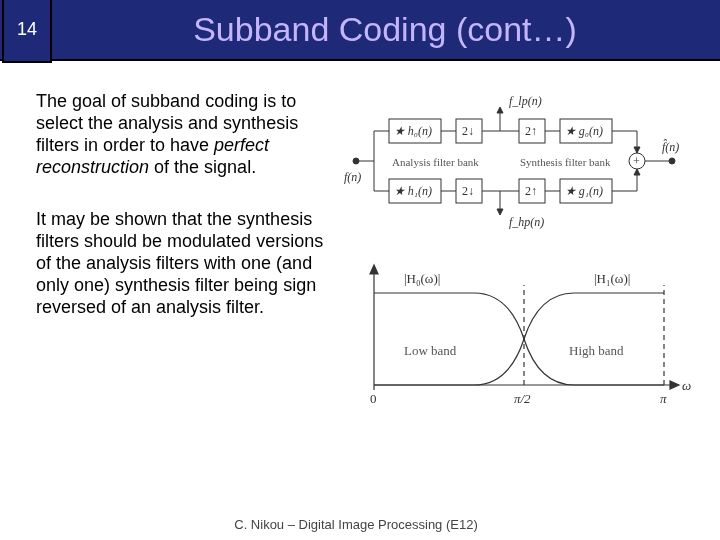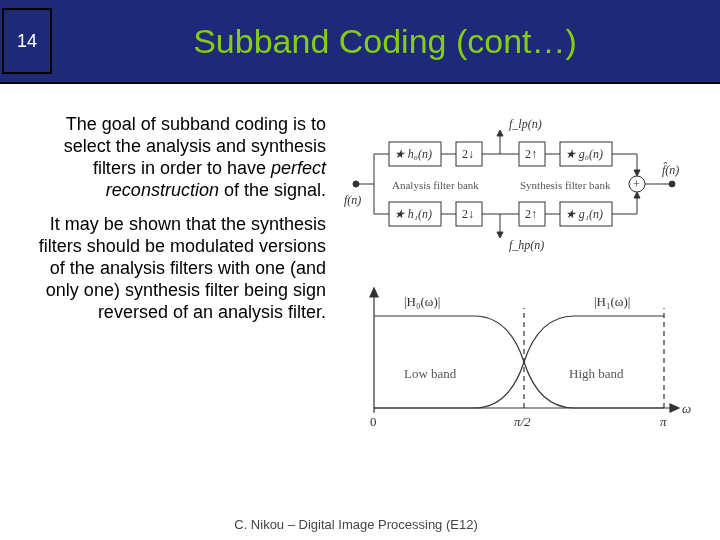--- a/index.html
+++ b/index.html
@@ -5,51 +5,51 @@
   * { box-sizing: border-box; margin: 0; padding: 0; }
   body {
     width: 720px; height: 540px;
     font-family: Arial, Helvetica, sans-serif;
     background: #fff;
     position: relative;
     overflow: hidden;
   }
   .header {
     background: #1e2a78;
-    height: 84px;
+    height: 61px;
     display: flex;
     align-items: center;
     border-bottom: 2px solid #000;
   }
   .slide-num-box {
     width: 50px; height: 66px;
     background: #1e2a78;
     border: 2px solid #000;
     color: #fff;
     font-size: 18px;
     display: flex;
     align-items: center;
     justify-content: center;
     margin-left: 2px;
   }
   .title {
     flex: 1;
-    color: #84cc16;
+    color: #c4b5fd;
     font-size: 34px;
     text-align: center;
     padding-right: 2px;
   }
   .body {
     display: flex;
     padding: 30px 22px 0 36px;
     gap: 18px;
   }
-  .leftcol { width: 290px; text-align: right; }
+  .leftcol { width: 290px; }
   .para { font-size: 18px; line-height: 1.22; color:#000; }
-  .para + .para { margin-top: 12px; }
+  .para + .para { margin-top: 30px; }
   .em { font-style: italic; }
   .rightcol { flex:1; }
   .diagram { width: 350px; height: 140px; }
   .plot { width: 350px; height: 160px; margin-top: 20px; }
   .footer {
     position: absolute;
     bottom: 8px; left: 0; right: 8px;
     text-align: center;
     font-size: 13px;
     color: #444;

